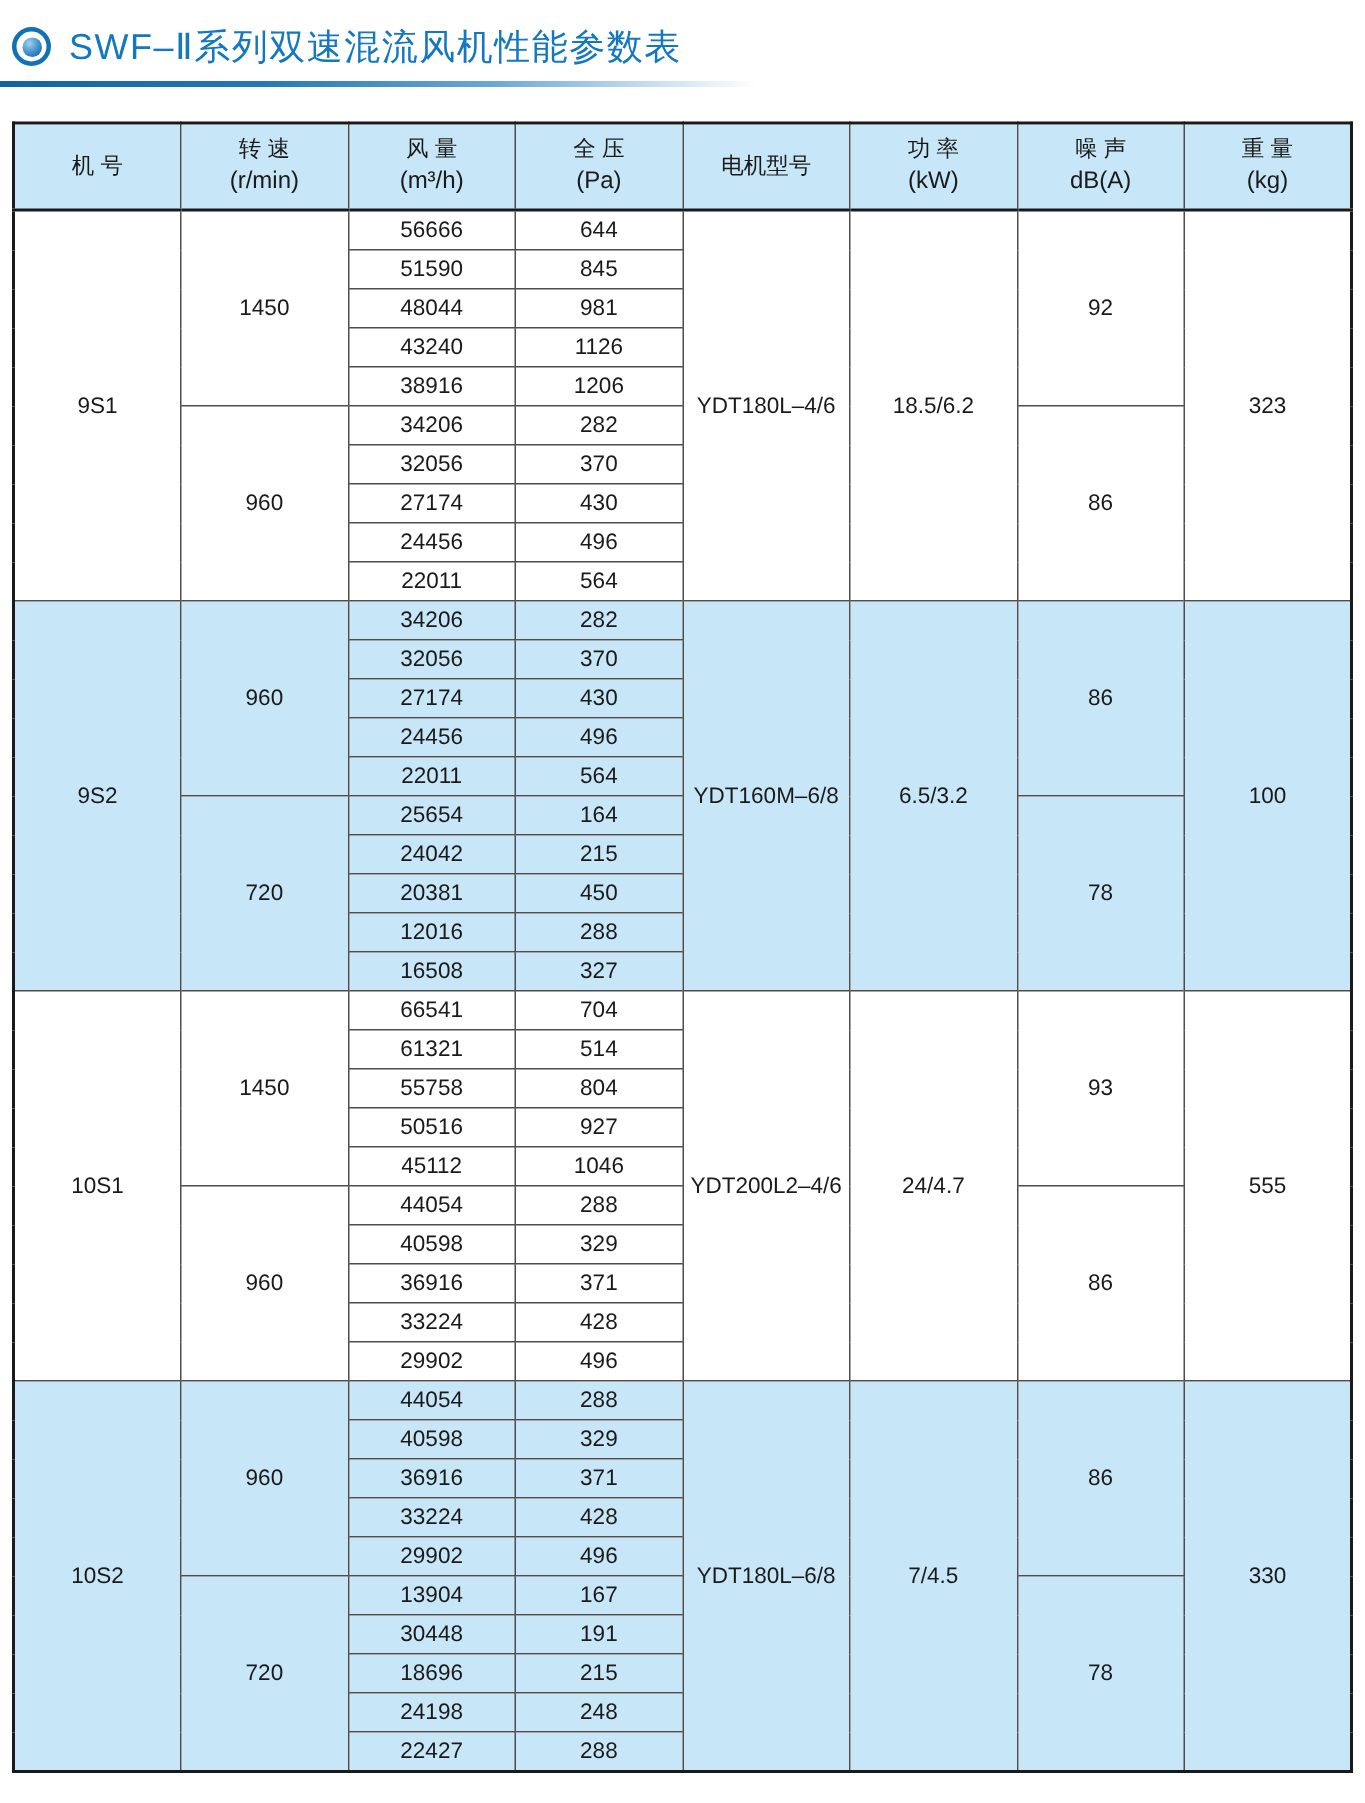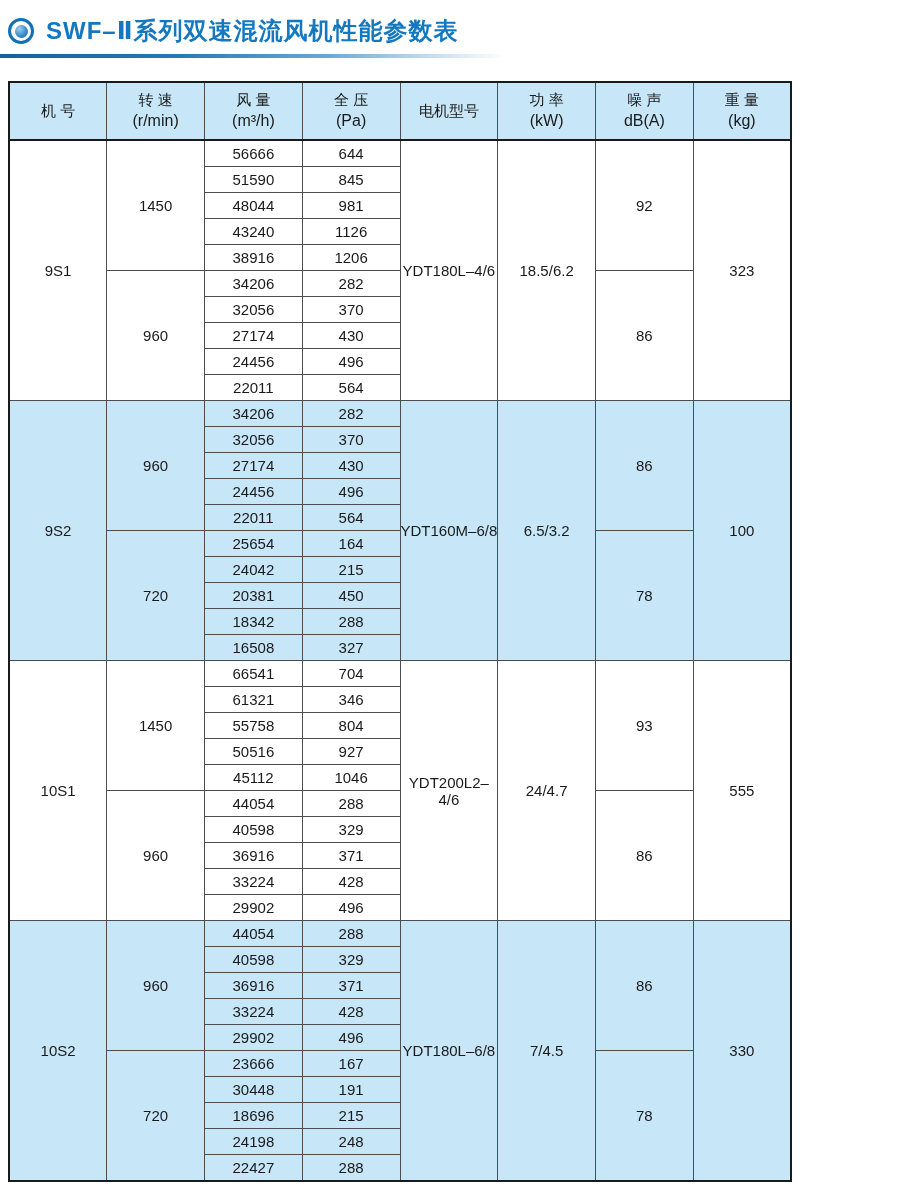--- a/index.html
+++ b/index.html
@@ -29,35 +29,35 @@
   }
   .bullet-inner {
     width: 13px;
     height: 13px;
     border-radius: 50%;
     background: radial-gradient(circle at 35% 30%, #9fd1ee 0%, #3d8cc9 55%, #0f5f9e 100%);
   }
   h1.page-title {
     margin: 0;
     font-size: 24px;
-    font-weight: 700;
+    font-weight: 400;
     color: #1378bf;
     letter-spacing: 1px;
     white-space: nowrap;
   }
   .title-rule {
     height: 4px;
     width: 505px;
     margin-top: 7px;
     background: linear-gradient(90deg, #12629f 0%, #2579b8 35%, #6aa8d4 65%, #c3dcef 85%, rgba(255,255,255,0) 100%);
   }
   table.perf {
     border-collapse: collapse;
     table-layout: fixed;
-    width: 784px;
+    width: 894px;
     margin: 23px 0 0 8px;
     border: 2px solid #1a1a1a;
   }
   table.perf th, table.perf td {
     border: 1px solid #4d4d4d;
     text-align: center;
     vertical-align: middle;
     padding: 0;
     color: #1a1a1a;
     overflow: hidden;
@@ -211,40 +211,40 @@
       </tr>
       <tr>
         <td class="hl">24042</td>
         <td class="hl">215</td>
       </tr>
       <tr>
         <td class="hl">20381</td>
         <td class="hl">450</td>
       </tr>
       <tr>
-        <td class="hl">18342</td>
+        <td class="hl">12016</td>
         <td class="hl">288</td>
       </tr>
       <tr>
         <td class="hl">16508</td>
         <td class="hl">327</td>
       </tr>
       <tr>
         <td rowspan="10">10S1</td>
         <td rowspan="5">1450</td>
         <td>66541</td>
         <td>704</td>
         <td rowspan="10">YDT200L2–4/6</td>
         <td rowspan="10">24/4.7</td>
         <td rowspan="5">93</td>
         <td rowspan="10">555</td>
       </tr>
       <tr>
         <td>61321</td>
-        <td>346</td>
+        <td>514</td>
       </tr>
       <tr>
         <td>55758</td>
         <td>804</td>
       </tr>
       <tr>
         <td>50516</td>
         <td>927</td>
       </tr>
       <tr>
@@ -294,21 +294,21 @@
       <tr>
         <td class="hl">33224</td>
         <td class="hl">428</td>
       </tr>
       <tr>
         <td class="hl">29902</td>
         <td class="hl">496</td>
       </tr>
       <tr>
         <td rowspan="5" class="hl">720</td>
-        <td class="hl">23666</td>
+        <td class="hl">13904</td>
         <td class="hl">167</td>
         <td rowspan="5" class="hl">78</td>
       </tr>
       <tr>
         <td class="hl">30448</td>
         <td class="hl">191</td>
       </tr>
       <tr>
         <td class="hl">18696</td>
         <td class="hl">215</td>

